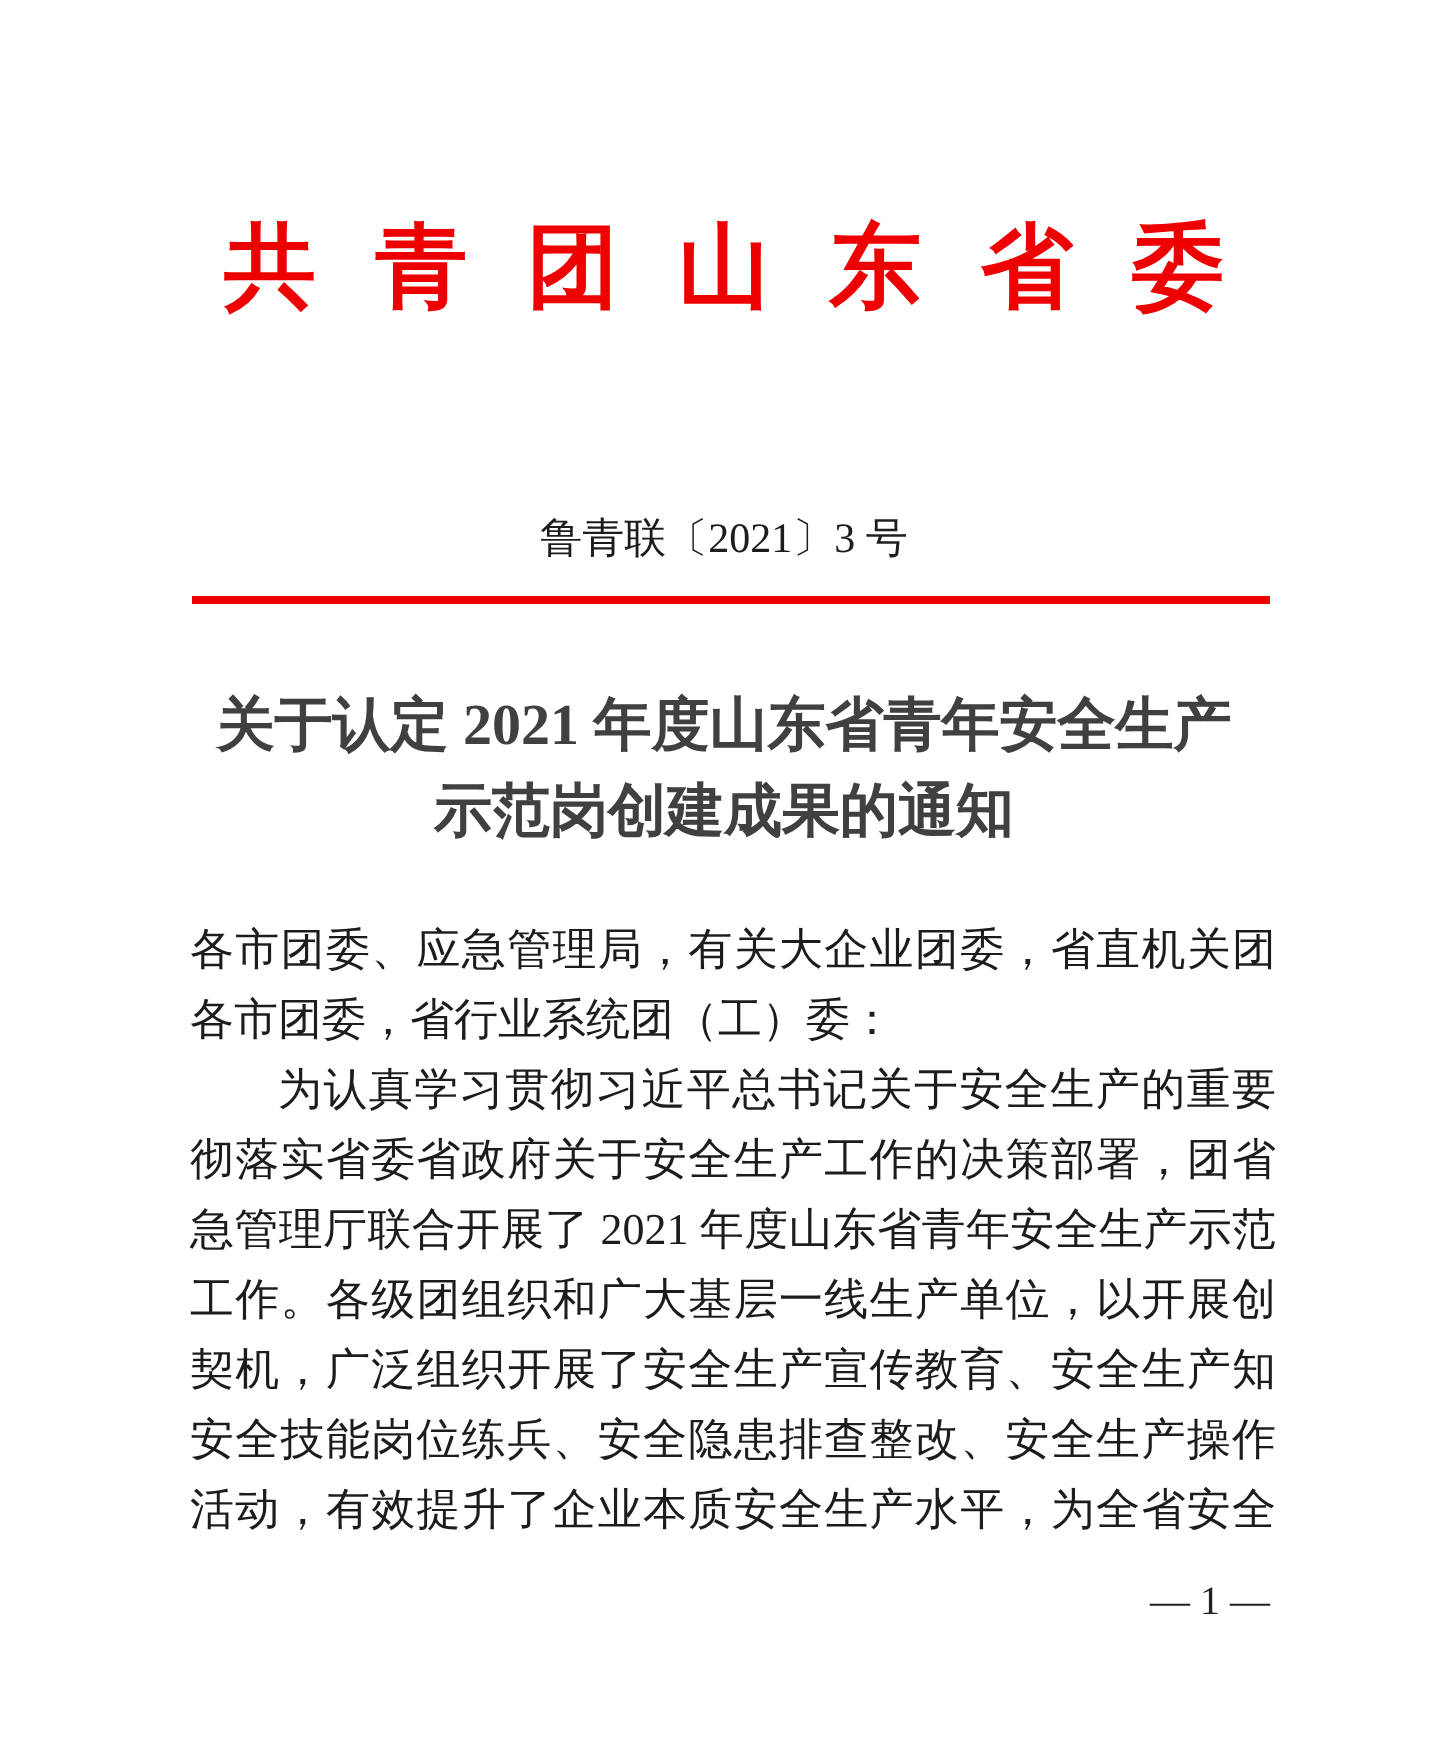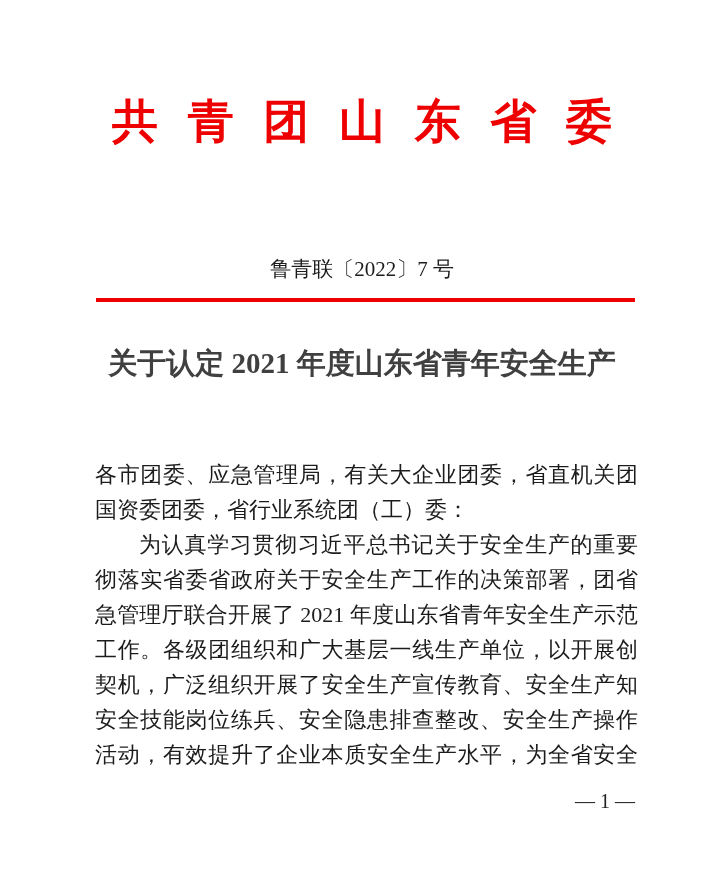--- a/index.html
+++ b/index.html
@@ -21,20 +21,21 @@
     color: #ee0000;
     font-weight: bold;
     font-size: 46px;
     line-height: 60px;
   }
   .org-line {
     text-align: justify;
     text-align-last: justify;
     white-space: nowrap;
     letter-spacing: 0;
+    margin-top: 12px;
   }
   
   .doc-number {
     position: absolute;
     top: 254px;
     left: 0;
     width: 724px;
     text-align: center;
     font-size: 21px;
     line-height: 30px;
@@ -95,31 +96,32 @@
 </style>
 </head>
 <body>
 
 <div class="page">
 
   <div class="org-header">
     <div class="org-line">共 青 团 山 东 省 委</div>
   </div>
 
-  <div class="doc-number">鲁青联〔2022〕7 号</div>
+  <div class="doc-number">鲁青联〔2021〕3 号</div>
 
   <div class="red-rule"></div>
 
   <div class="doc-title">
     <div>关于认定 2021 年度山东省青年安全生产</div>
+    <div>示范岗创建成果的通知</div>
   </div>
 
   <div class="body-text">
     <div class="body-line">各市团委、应急管理局，有关大企业团委，省直机关团工委，省</div>
-    <div class="body-line para-end">国资委团委，省行业系统团（工）委：</div>
+    <div class="body-line para-end">各市团委，省行业系统团（工）委：</div>
     <div class="body-line indent">为认真学习贯彻习近平总书记关于安全生产的重要论述，贯</div>
     <div class="body-line">彻落实省委省政府关于安全生产工作的决策部署，团省委、省应</div>
     <div class="body-line">急管理厅联合开展了 2021 年度山东省青年安全生产示范岗创建</div>
     <div class="body-line">工作。各级团组织和广大基层一线生产单位，以开展创建活动为</div>
     <div class="body-line">契机，广泛组织开展了安全生产宣传教育、安全生产知识培训、</div>
     <div class="body-line">安全技能岗位练兵、安全隐患排查整改、安全生产操作法推广等</div>
     <div class="body-line">活动，有效提升了企业本质安全生产水平，为全省安全生产形势</div>
   </div>
 
   <div class="page-number">— 1 —</div>

